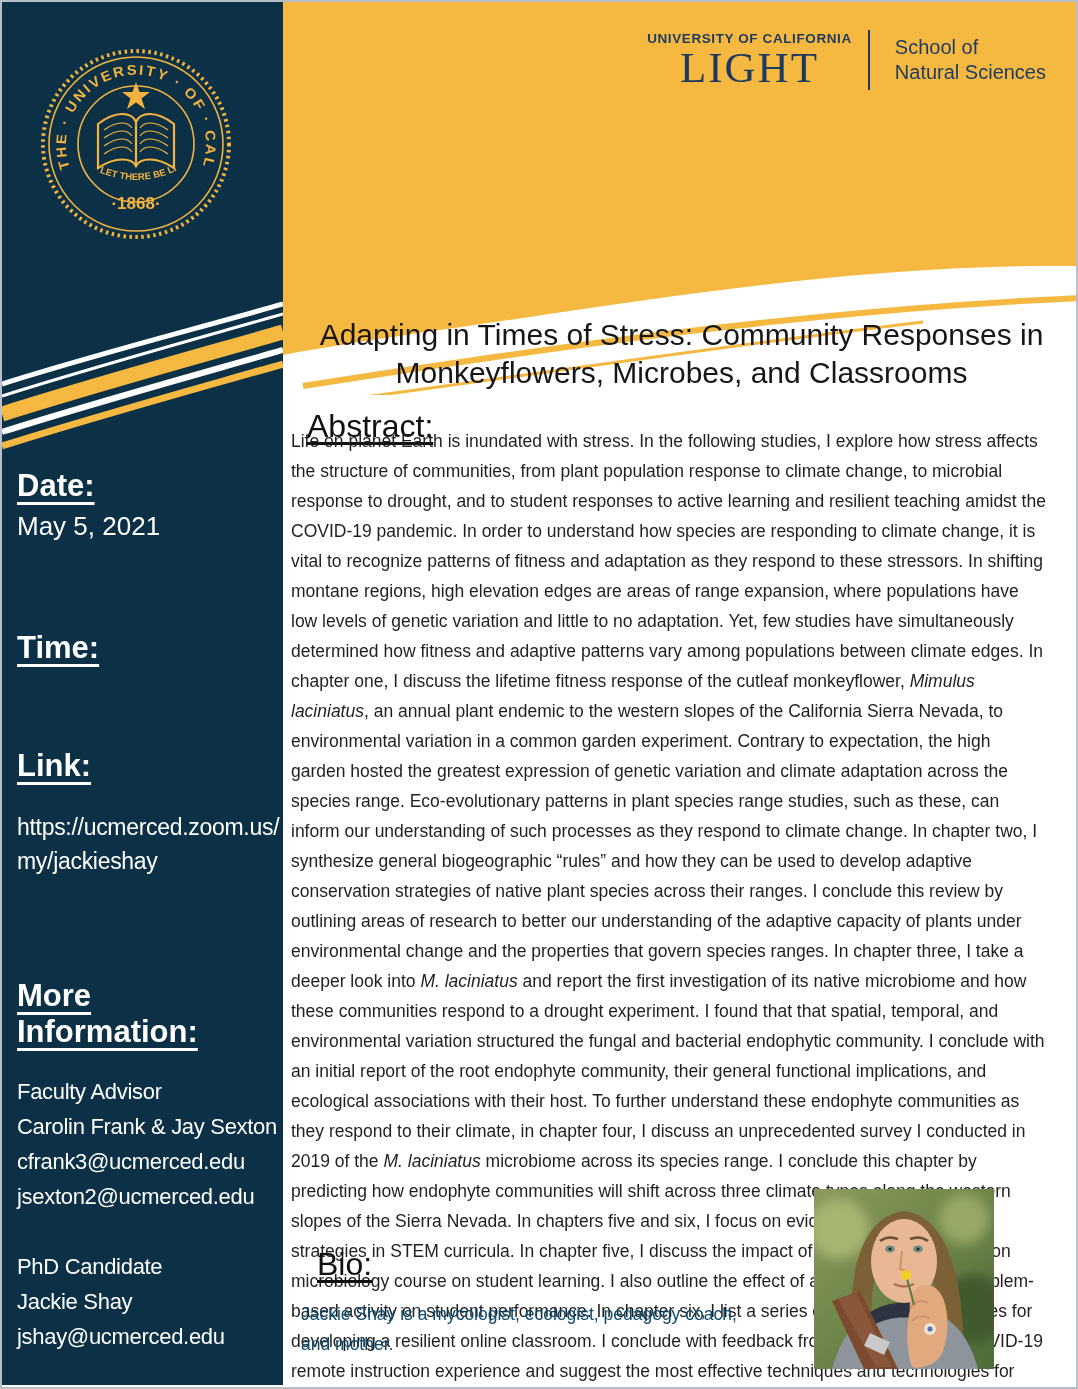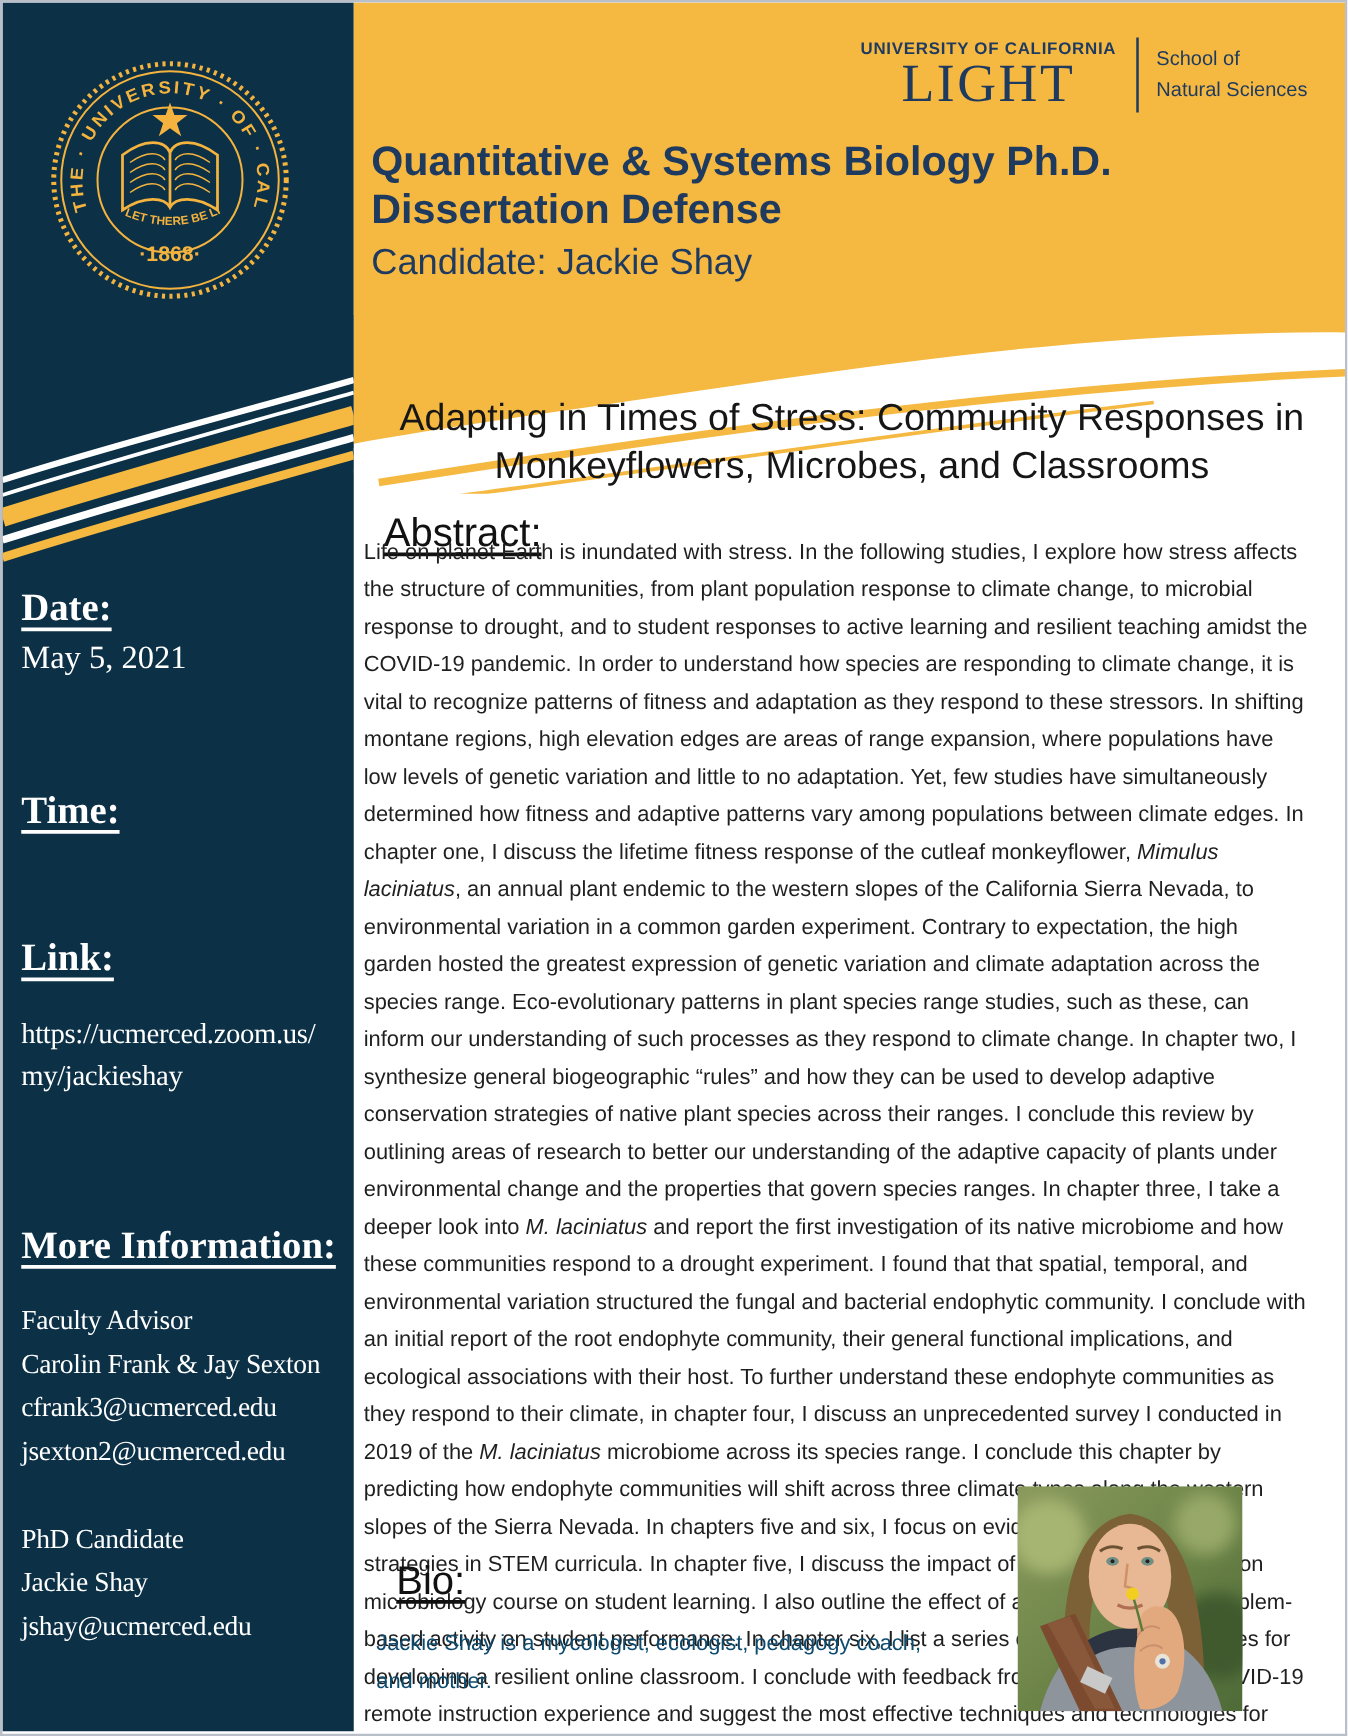--- a/index.html
+++ b/index.html
@@ -3,35 +3,35 @@
 <meta charset="utf-8">
 <style>
   html,body{margin:0;padding:0;background:#fff;}
   .page{position:relative;width:1078px;height:1389px;background:#ffffff;
         border:2px solid #b9bfc9;box-sizing:border-box;overflow:hidden;
         font-family:"Liberation Sans",sans-serif;}
   
   .sidebar{position:absolute;left:0;top:0;width:281px;height:1383px;background:#0c3147;}
   .seal{position:absolute;left:34px;top:42px;}
   .sidebar-swoosh{position:absolute;left:0;top:290px;}
-  .side-sec{position:absolute;left:15px;width:258px;color:#ffffff;font-family:Liberation Serif, serif;}
+  .side-sec{position:absolute;left:15px;width:258px;color:#ffffff;}
   .side-sec h2{margin:0;font-size:31px;font-weight:bold;text-decoration:underline;
                text-underline-offset:6px;color:#fff;}
   .side-lines{margin-top:3px;font-size:26px;line-height:38px;white-space:nowrap;}
   .sec-link .side-lines{font-size:23px;line-height:34px;margin-top:26px;letter-spacing:-.3px;}
   .sec-info .side-lines{font-size:22px;line-height:35px;margin-top:24px;letter-spacing:-.3px;}
   
   .band{position:absolute;left:281px;top:0;width:797px;height:250px;background:#f5b841;}
   .band-swoosh{position:absolute;left:281px;top:248px;}
   .logo{position:absolute;top:28px;right:30px;display:flex;align-items:center;color:#1e3a5f;}
   .logo-uc{font-size:13.5px;font-weight:bold;letter-spacing:.6px;text-align:left;}
   .logo-merced{font-family:"Liberation Serif",serif;font-size:43px;letter-spacing:2px;
                line-height:44px;text-align:center;}
   .logo-divider{width:2px;height:60px;background:#1e3a5f;margin:0 14px 0 16px;}
-  .logo-school{font-size:16px;line-height:25px;}
+  .logo-school{font-size:20px;line-height:25px;margin-left:11px;}
   .band-titles{position:absolute;left:14px;top:108px;color:#1e3a5f;}
   .band-title{margin:0;font-size:33px;font-weight:bold;}
   .band-subtitle{margin-top:8px;font-size:29px;}
   
   .main{position:absolute;left:281px;top:0;width:797px;height:1389px;}
   .talk-title{position:absolute;top:314px;left:0;width:100%;margin:0;text-align:center;
               font-weight:400;font-size:30px;line-height:38px;color:#161616;}
   .sec-heading{margin:16px;font-size:32px;font-weight:400;color:#111;
                text-decoration:underline;text-underline-offset:5px;}
   .abstract-h{position:absolute;top:390px;left:8px;}
@@ -121,24 +121,20 @@
       <div class="logo-uc">UNIVERSITY OF CALIFORNIA</div>
       <div class="logo-merced">LIGHT</div>
     </div>
     <div class="logo-divider"></div>
     <div class="logo-school">
       <div>School of</div>
       <div>Natural Sciences</div>
     </div>
   </div>
 
-  <div class="band-titles" style="left:295px;position:absolute;">
-    <h1 class="band-title">Quantitative &amp; Systems Biology Ph.D. Dissertation Defense</h1>
-    <div class="band-subtitle">Candidate: Jackie Shay</div>
-  </div>
 
   <main class="main">
 
     <h2 class="talk-title">Adapting in Times of Stress: Community Responses in<br>Monkeyflowers, Microbes, and Classrooms</h2>
 
     <h3 class="sec-heading abstract-h">Abstract:</h3>
     <p class="abstract"><span>Life on planet Earth is inundated with stress. In the following studies, I explore how stress affects the structure of communities, from plant population response to climate change, to microbial response to drought, and to student responses to active learning and resilient teaching amidst the COVID-19 pandemic. In order to understand how species are responding to climate change, it is vital to recognize patterns of fitness and adaptation as they respond to these stressors. In shifting montane regions, high elevation edges are areas of range expansion, where populations have low levels of genetic variation and little to no adaptation. Yet, few studies have simultaneously determined how fitness and adaptive patterns vary among populations between climate edges. In chapter one, I discuss the lifetime fitness response of the cutleaf monkeyflower, </span><i>Mimulus laciniatus</i><span>, an annual plant endemic to the western slopes of the California Sierra Nevada, to environmental variation in a common garden experiment. Contrary to expectation, the high garden hosted the greatest expression of genetic variation and climate adaptation across the species range. Eco-evolutionary patterns in plant species range studies, such as these, can inform our understanding of such processes as they respond to climate change. In chapter two, I synthesize general biogeographic “rules” and how they can be used to develop adaptive conservation strategies of native plant species across their ranges. I conclude this review by outlining areas of research to better our understanding of the adaptive capacity of plants under environmental change and the properties that govern species ranges. In chapter three, I take a deeper look into </span><i>M. laciniatus</i><span> and report the first investigation of its native microbiome and how these communities respond to a drought experiment. I found that that spatial, temporal, and environmental variation structured the fungal and bacterial endophytic community. I conclude with an initial report of the root endophyte community, their general functional implications, and ecological associations with their host. To further understand these endophyte communities as they respond to their climate, in chapter four, I discuss an unprecedented survey I conducted in 2019 of the </span><i>M. laciniatus</i><span> microbiome across its species range. I conclude this chapter by predicting how endophyte communities will shift across three climate types along the western slopes of the Sierra Nevada. In chapters five and six, I focus on evidence-based teaching strategies in STEM curricula. In chapter five, I discuss the impact of flipping an upper-division microbiology course on student learning. I also outline the effect of a student-centered, problem-based activity on student performance. In chapter six, I list a series of pedagogical strategies for developing a resilient online classroom. I conclude with feedback from faculty from the COVID-19 remote instruction experience and suggest the most effective techniques and technologies for teaching online.</span></p>
 
     <div class="bio-block">
       <h3 class="sec-heading bio-h">Bio:</h3>

